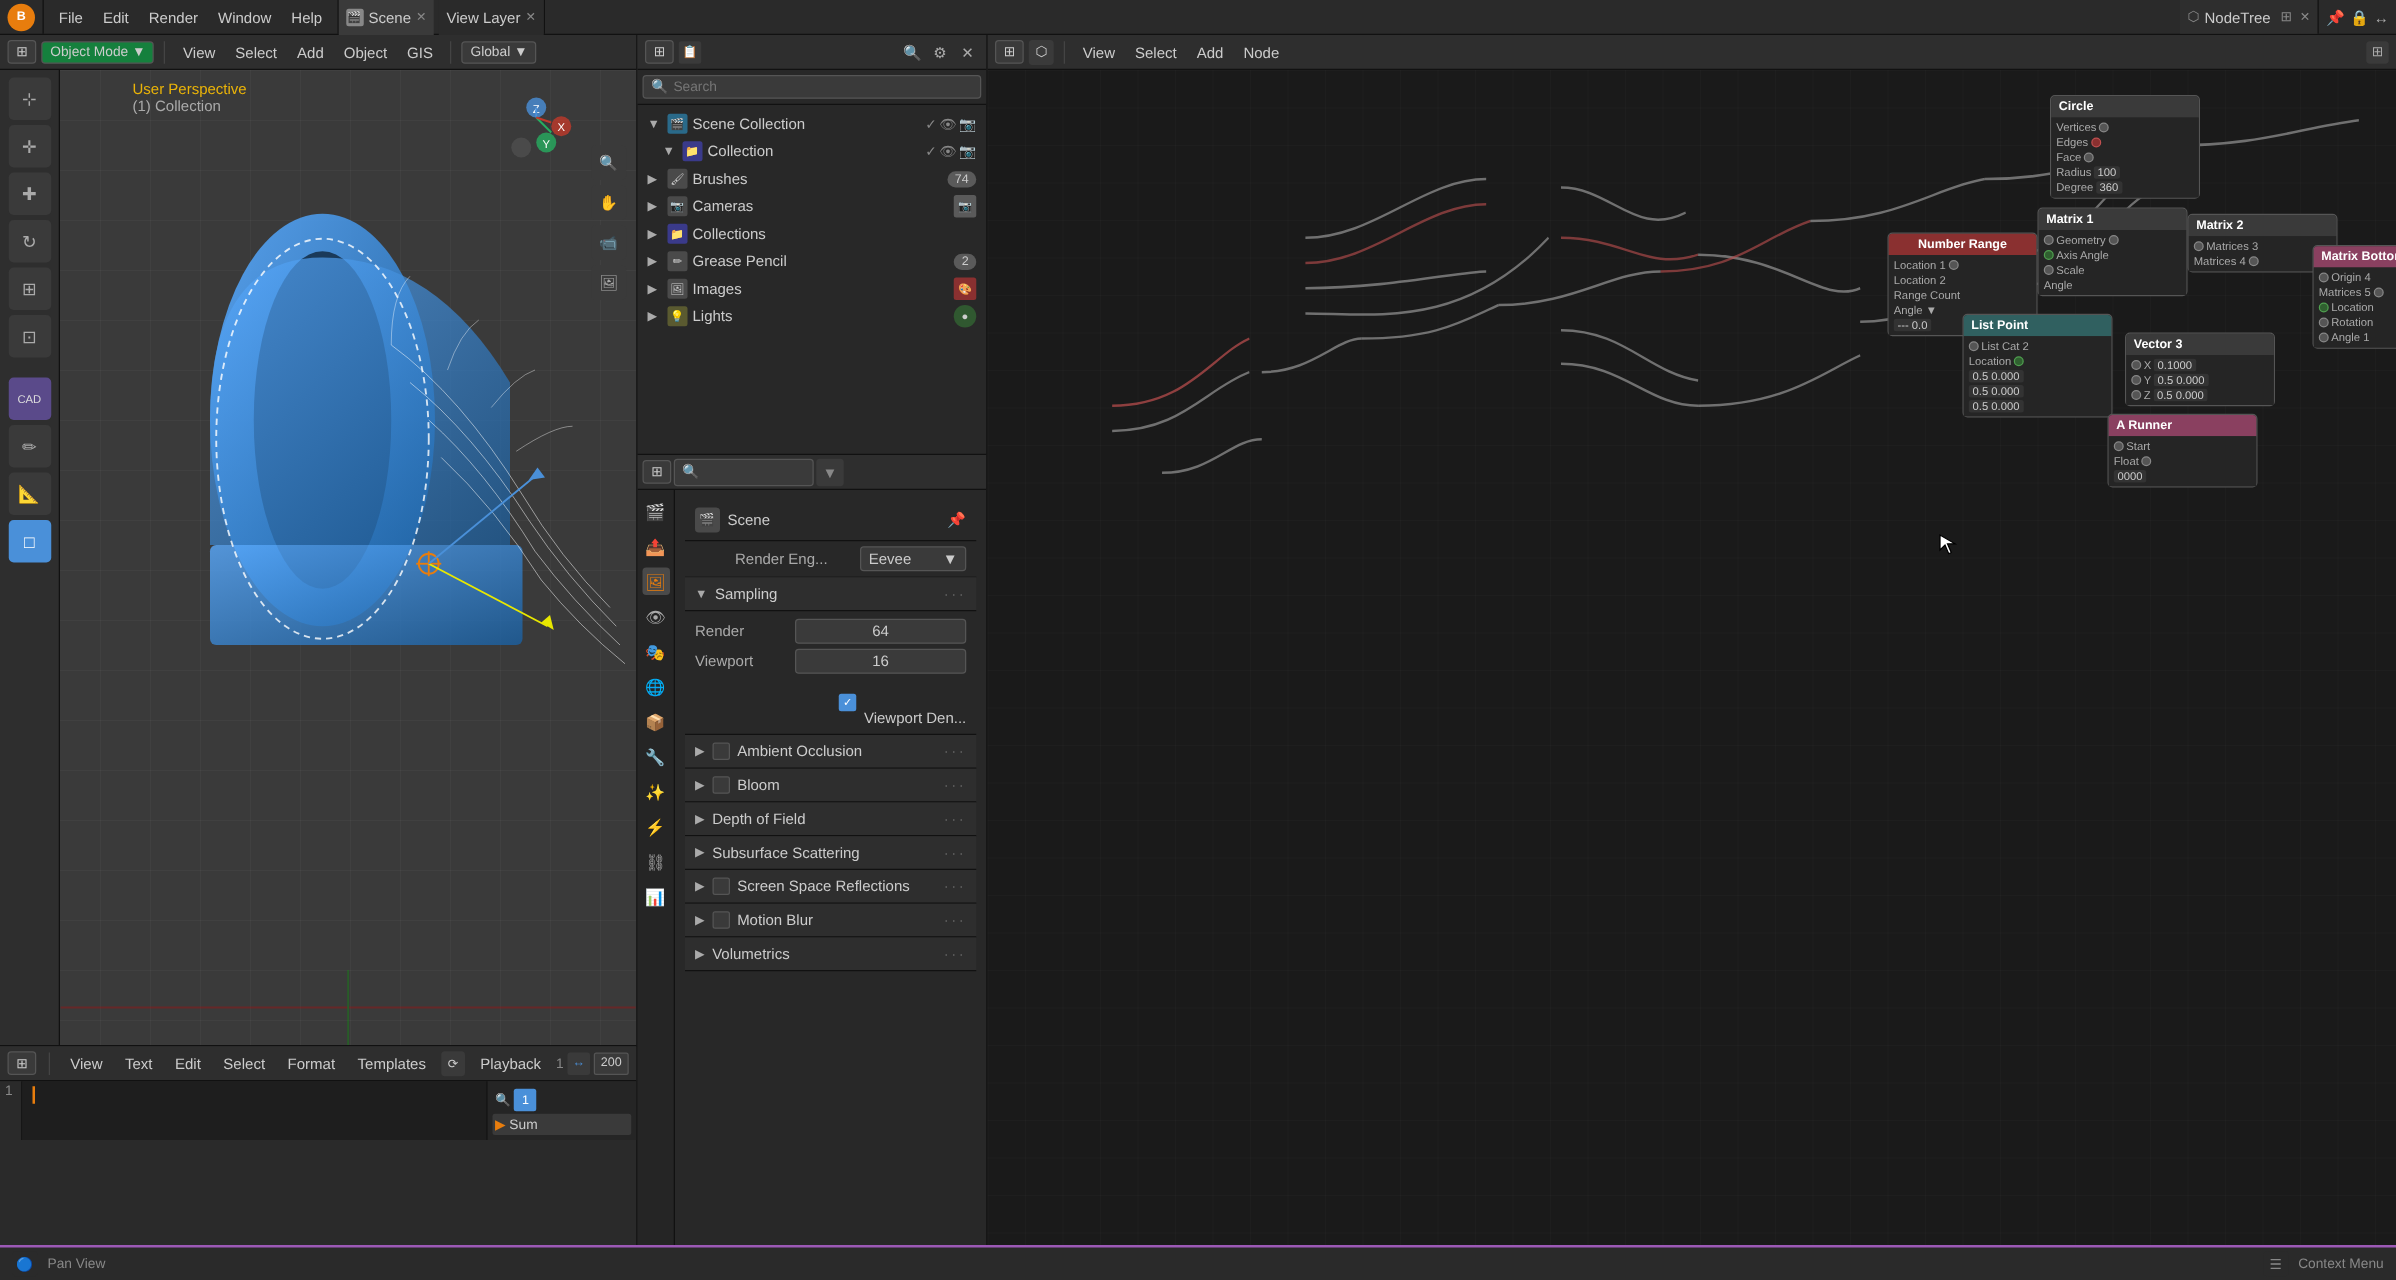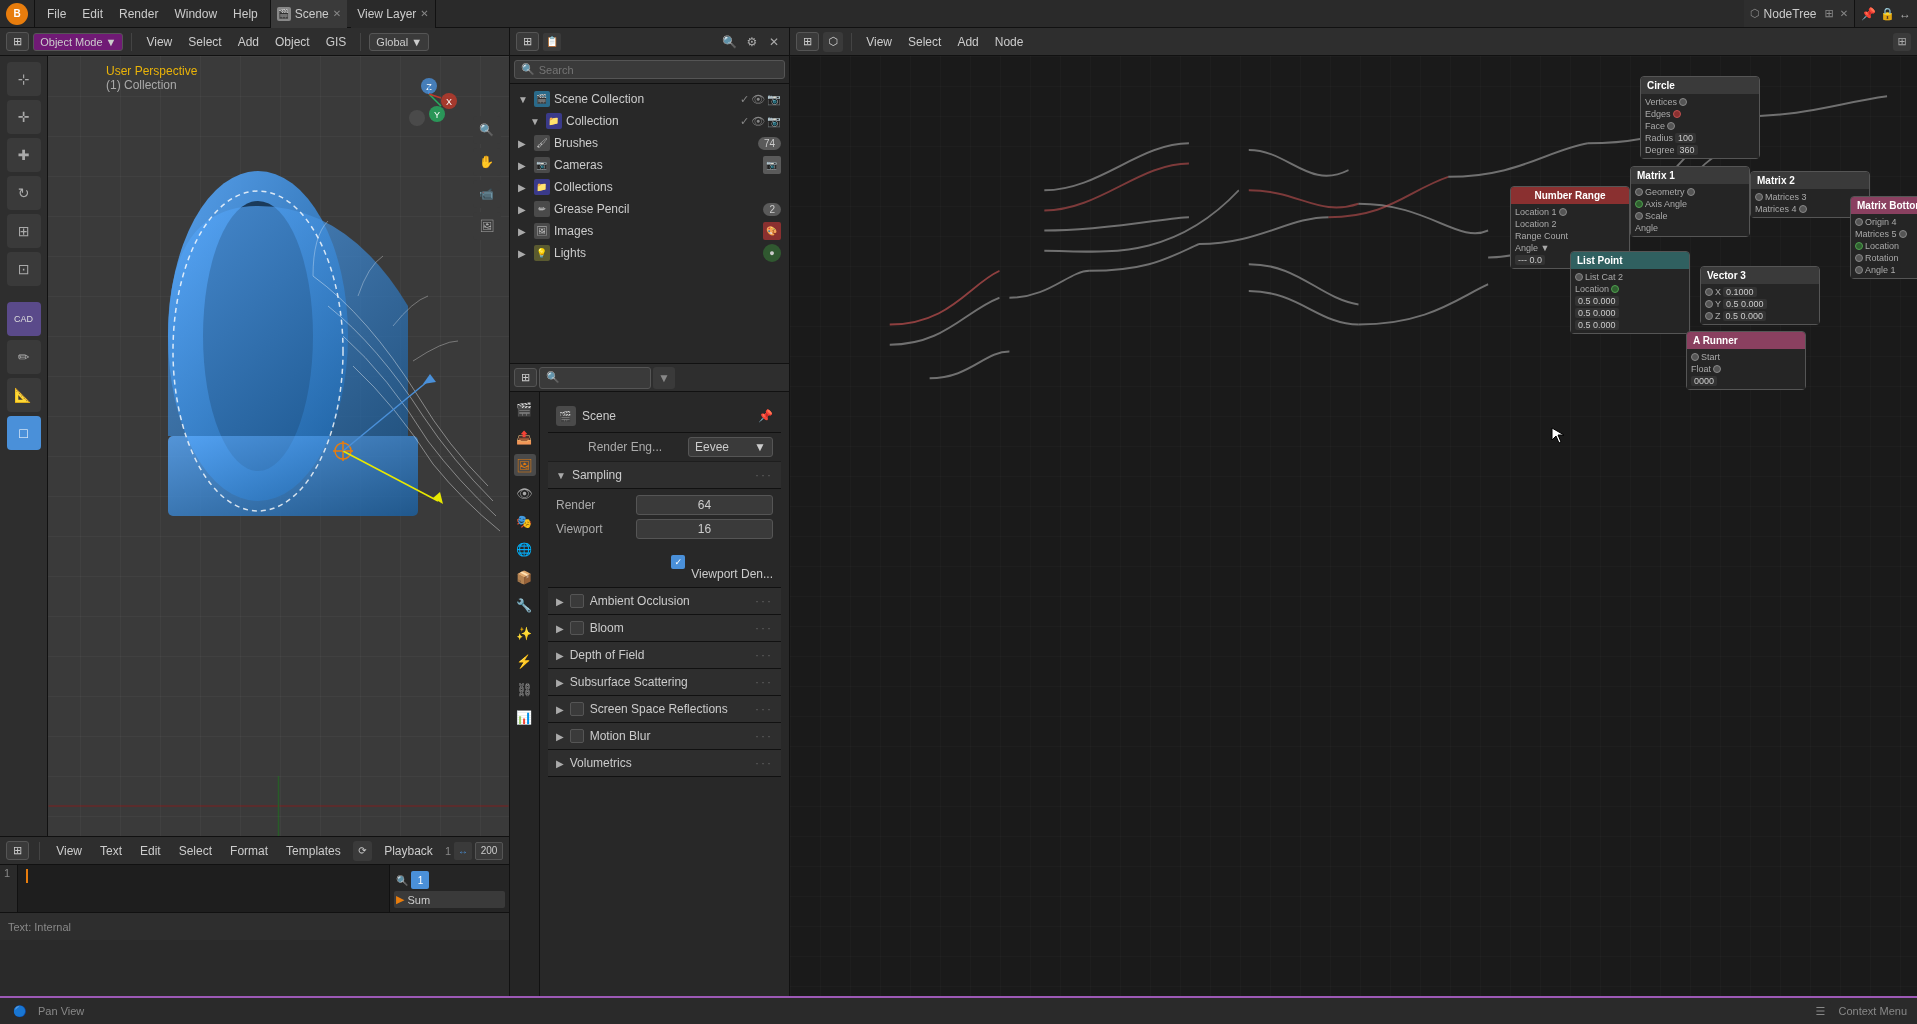--- a/index.html
+++ b/index.html
@@ -88,21 +88,21 @@
       background: #3a3a3a;
       border: 1px solid #555;
       border-radius: 3px;
       color: #ccc;
       font-size: 11px;
       cursor: pointer;
       display: flex;
       align-items: center;
       gap: 3px;
     }
-    .tool-btn.mode-btn { background: #701a75; }
+    .tool-btn.mode-btn { background: #15803d; }
 
     
     .viewport-3d {
       flex: 1;
       background: #3a3a3a;
       position: relative;
       overflow: hidden;
     }
 
     
@@ -818,23 +818,20 @@
             <span style="font-size:10px;color:#888;">🔍</span>
             <div style="width:18px;height:18px;background:#4a90d9;border-radius:2px;display:flex;align-items:center;justify-content:center;color:white;font-size:10px;">1</div>
           </div>
           <div style="display:flex;align-items:center;gap:3px;padding:2px;background:#3a3a3a;border-radius:2px;">
             <span style="font-size:11px;color:#e87d0d;">▶</span>
             <span style="font-size:11px;">Sum</span>
           </div>
         </div>
       </div>
 
-      <div class="bottom-status">
-        <span>Text: Internal</span>
-      </div>
     </div>
   </div>
 
   <div class="right-panels">
 
     <div class="panel-header">
       <div class="tool-btn" style="font-size:11px;">⊞</div>
       <div style="width:18px;height:18px;background:#3a3a3a;border-radius:2px;display:flex;align-items:center;justify-content:center;font-size:10px;">📋</div>
       <div class="panel-header-icons">
         <div class="ph-icon">🔍</div>

